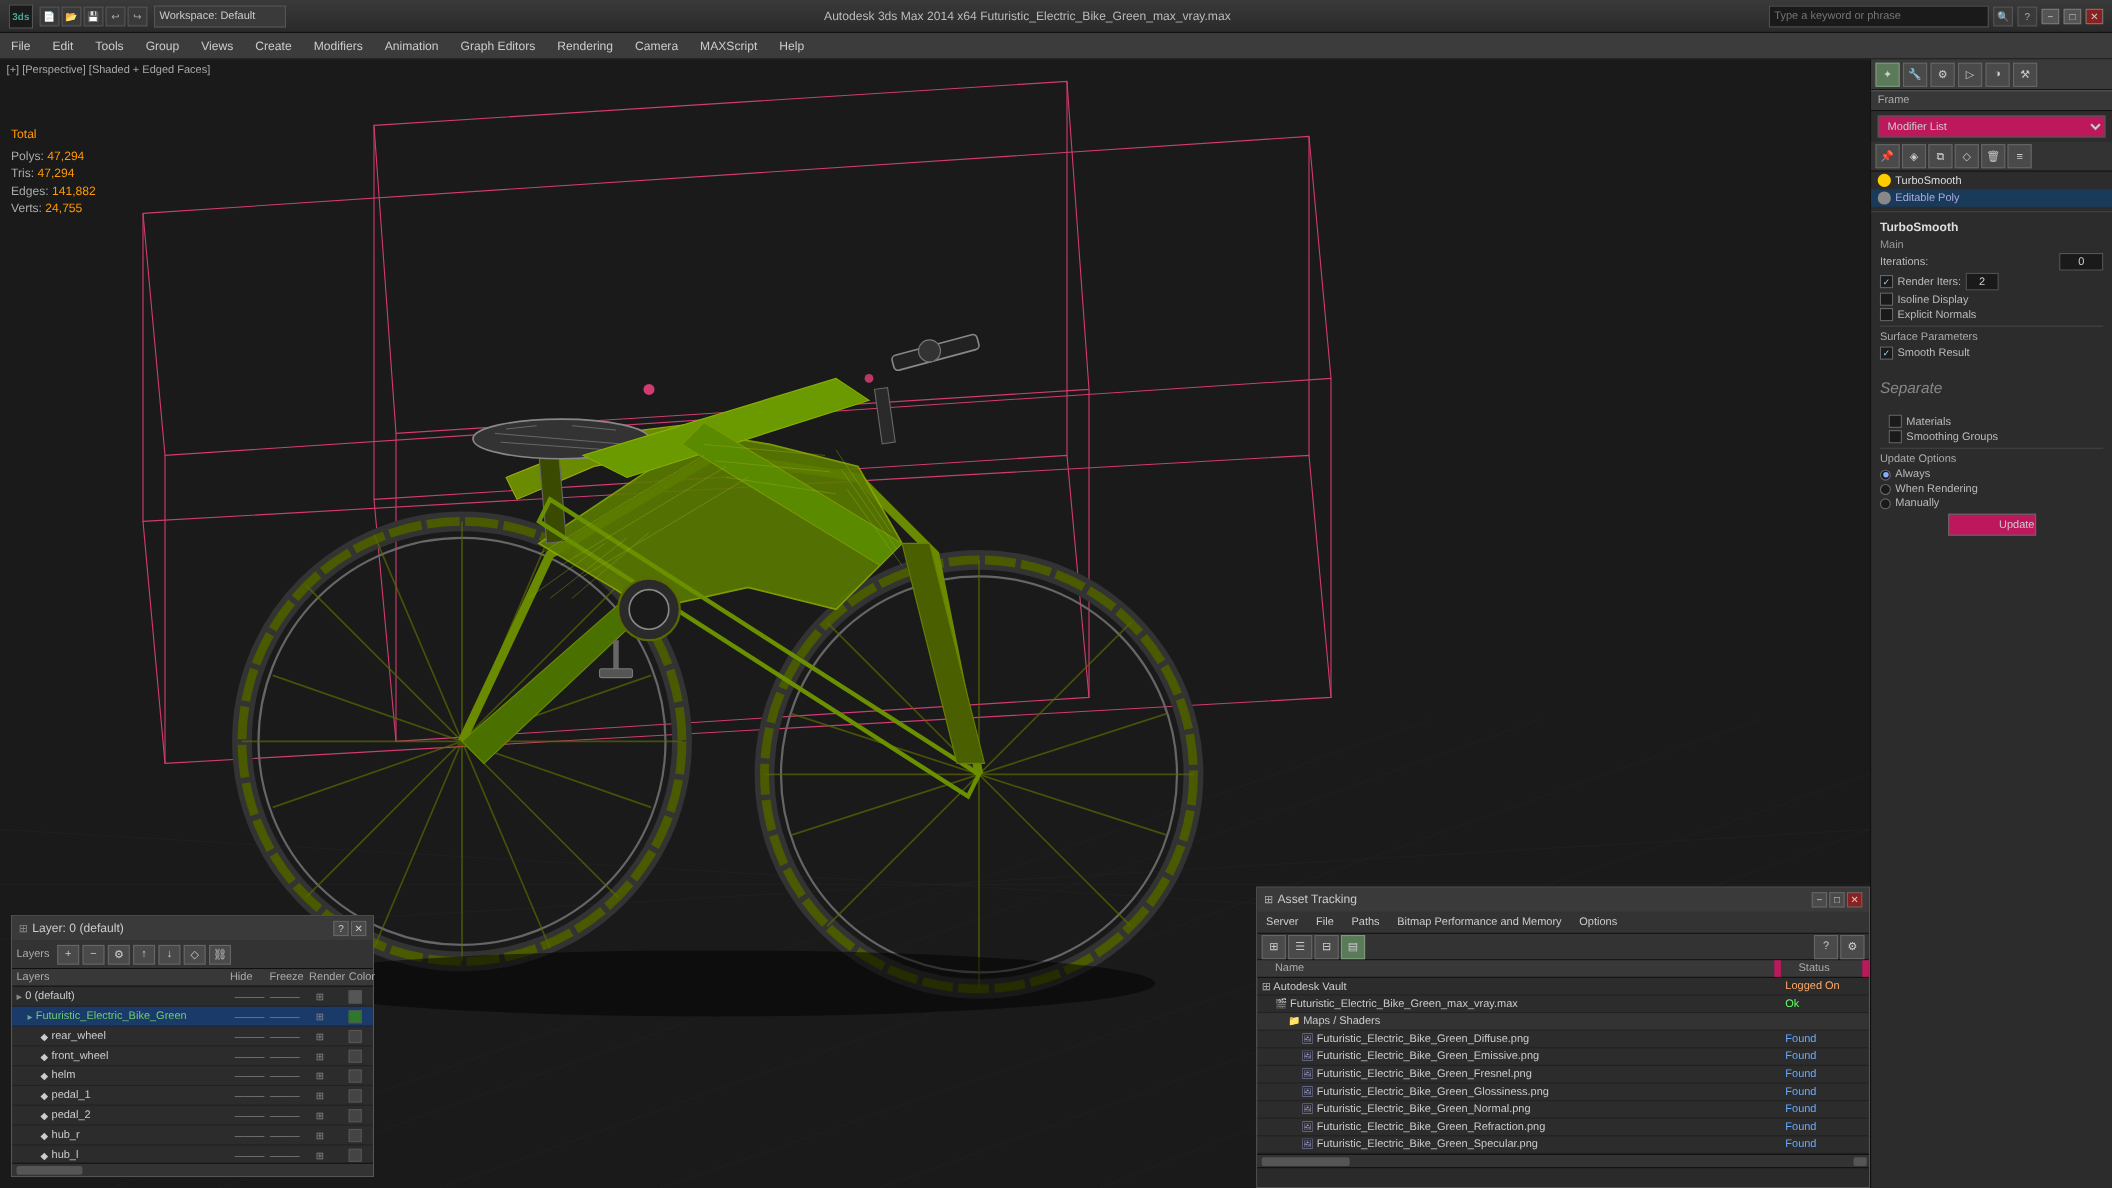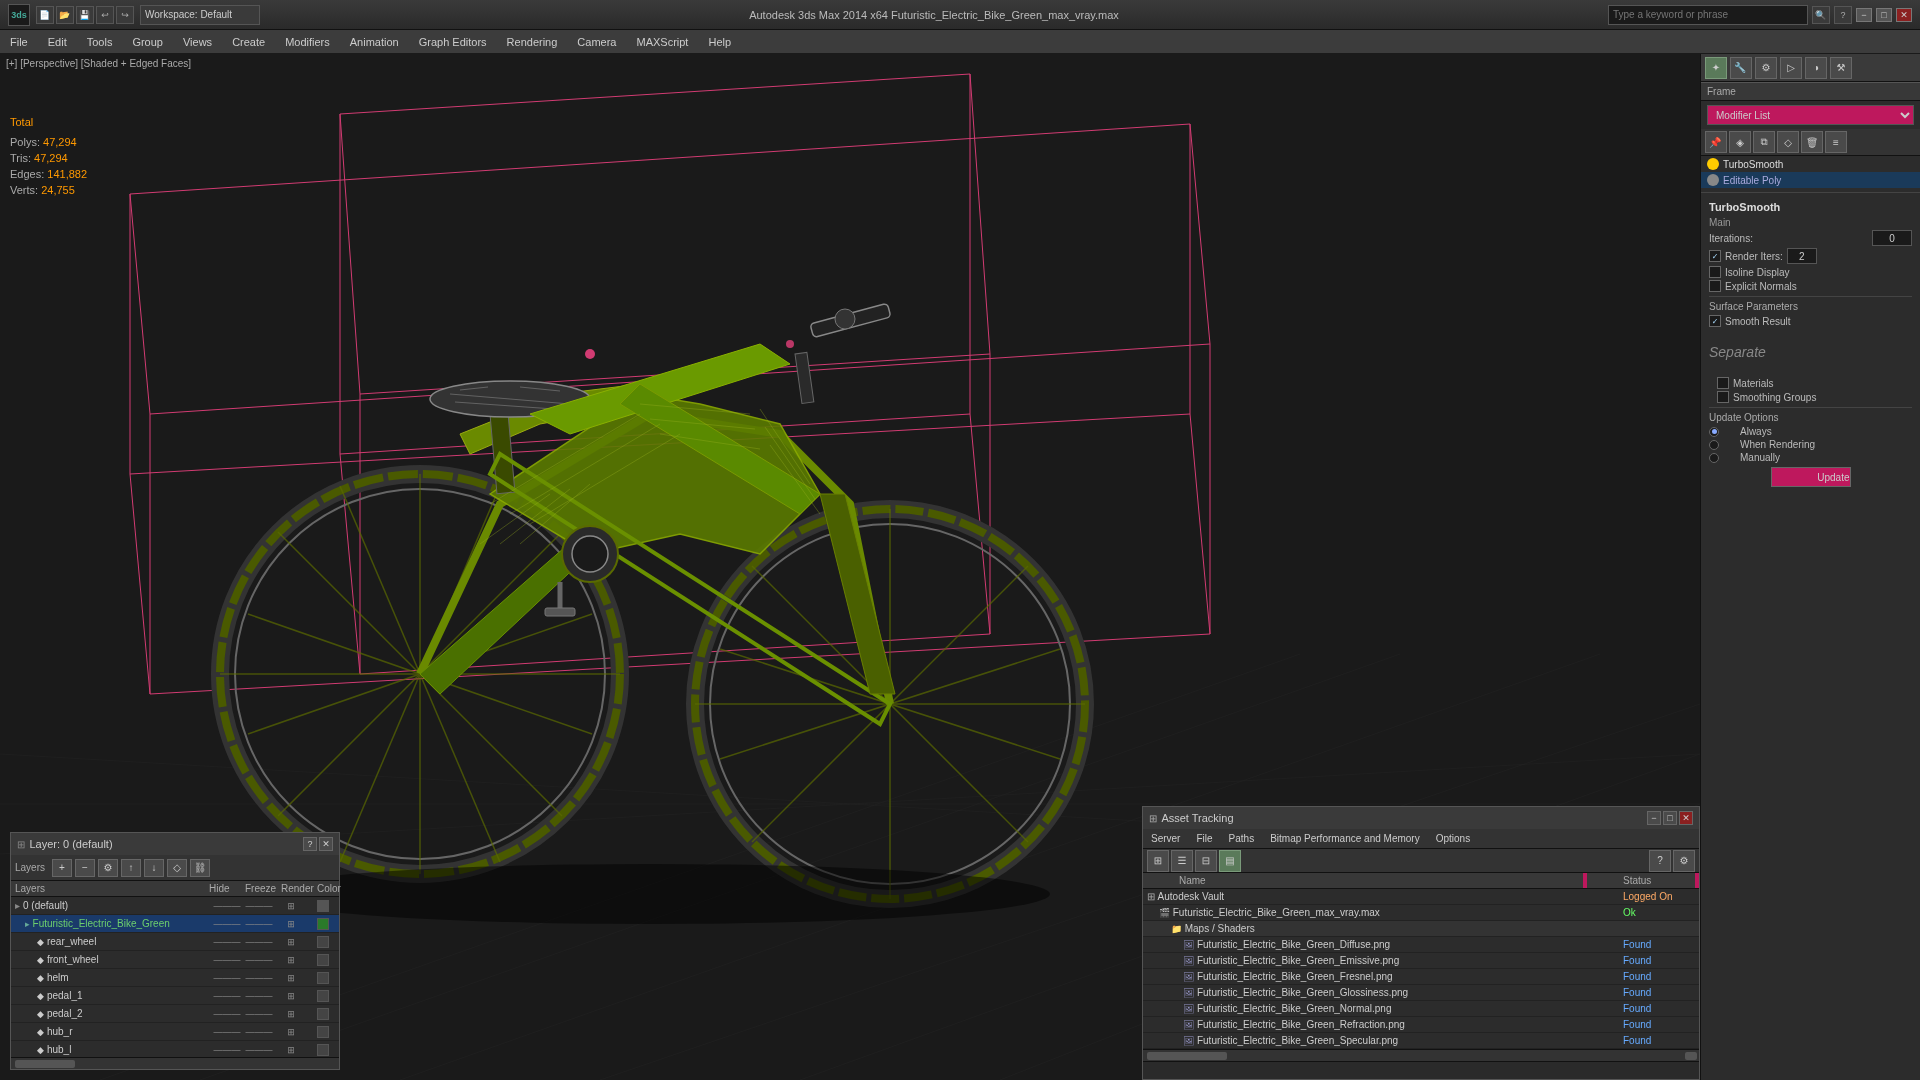--- a/index.html
+++ b/index.html
@@ -78,21 +78,21 @@
     
     .ts-panel { padding: 4px 8px; }
     .ts-title { color: #ddd; font-size: 11px; font-weight: bold; margin-bottom: 4px; }
     .ts-section { color: #999; font-size: 10px; margin: 4px 0 2px 0; }
     .ts-row { display: flex; align-items: center; justify-content: space-between; margin-bottom: 2px; }
     .ts-label { font-size: 10px; color: #bbb; }
     .ts-input { width: 40px; height: 16px; background: #1a1a1a; border: 1px solid #555; color: #ccc; font-size: 10px; text-align: center; }
     .ts-checkbox-row { display: flex; align-items: center; gap: 4px; margin-bottom: 2px; }
     .ts-checkbox { width: 12px; height: 12px; background: #1a1a1a; border: 1px solid #666; display: flex; align-items: center; justify-content: center; cursor: pointer; font-size: 8px; }
     .ts-checkbox.checked { color: #adf; }
-    .ts-radio-row { display: flex; align-items: center; gap: 21px; margin-bottom: 2px; }
+    .ts-radio-row { display: flex; align-items: center; gap: 4px; margin-bottom: 2px; }
     .ts-radio { width: 10px; height: 10px; background: #1a1a1a; border: 1px solid #666; border-radius: 50%; display: flex; align-items: center; justify-content: center; cursor: pointer; }
     .ts-radio.active::after { content: ''; width: 5px; height: 5px; background: #8af; border-radius: 50%; display: block; }
     .update-btn { width: 80px; height: 20px; background: #be185d; border: 1px solid #666; color: #ccc; font-size: 10px; cursor: pointer; text-align: right; line-height: 20px; margin: 4px auto; }
     .separator { height: 1px; background: #444; margin: 4px 0; }
 
     
     #layers-panel {
       position: absolute; bottom: 10px; left: 10px;
       width: 330px; background: #2c2c2c; border: 1px solid #555;
     }
@@ -122,21 +122,21 @@
     .asset-titlebar {
       height: 22px; background: #3a3a3a; display: flex; align-items: center;
       justify-content: space-between; padding: 0 6px; cursor: move;
     }
     .asset-menubar {
       height: 20px; background: #333; display: flex; align-items: flex-start; border-bottom: 1px solid #111;
     }
     .asset-menu-item { padding: 0 8px; height: 100%; display: flex; align-items: center; cursor: pointer; font-size: 10px; color: #ccc; }
     .asset-toolbar { height: 24px; background: #333; display: flex; align-items: center; padding: 0 4px; gap: 2px; border-bottom: 1px solid #111; justify-content: space-between; }
     .asset-tbl-header { display: flex; background: #383838; border-bottom: 1px solid #111; }
-    .asset-tbl-hcell { font-size: 10px; color: #aaa; padding: 2px 4px; border-right: 4px solid #be185d; margin-left: 32px; }
+    .asset-tbl-hcell { font-size: 10px; color: #aaa; padding: 2px 16px; border-right: 6px solid #be185d; }
     .asset-body { overflow-y: auto; max-height: 220px; }
     .asset-row { display: flex; align-items: center; height: 16px; border-bottom: 1px solid #222; cursor: pointer; }
     .asset-row.group { background: #333; }
     .asset-cell { font-size: 10px; color: #ccc; padding: 0 4px; white-space: nowrap; overflow: hidden; text-overflow: ellipsis; }
     .status-ok { color: #6f6; }
     .status-found { color: #6af; }
     .status-logged { color: #fa6; }
     .asset-statusbar { height: 18px; background: #2a2a2a; border-top: 1px solid #111; }
 
     

